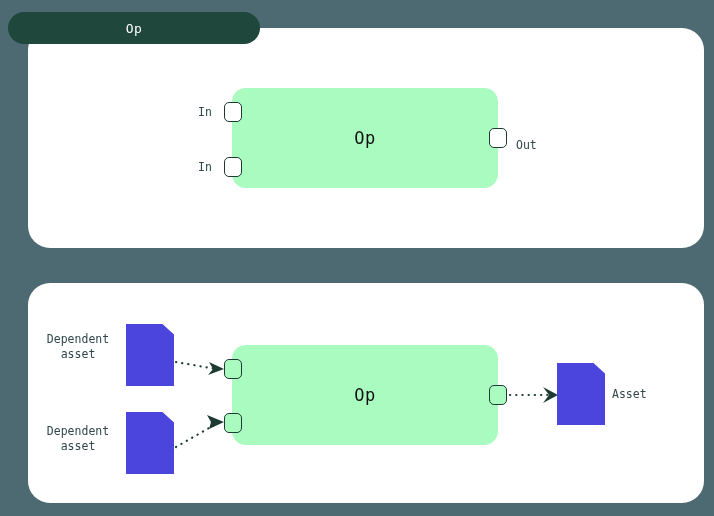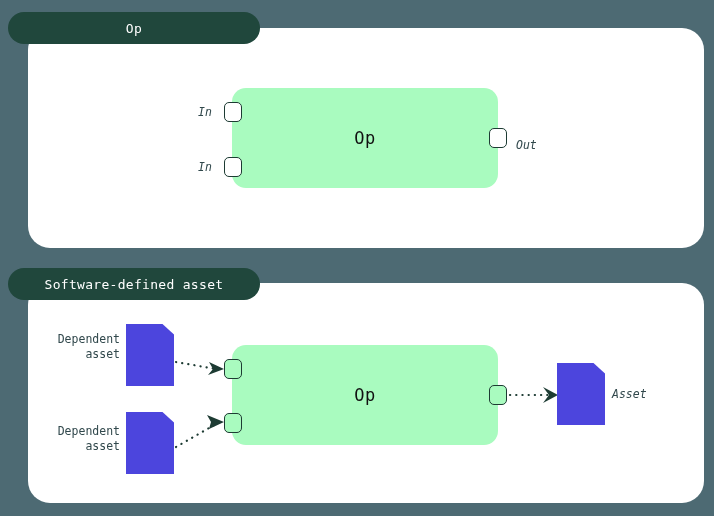--- a/index.html
+++ b/index.html
@@ -85,21 +85,20 @@
   #port-in-4  { left: 224px; top: 413px; }
   #port-out-2 { left: 489px; top: 385px; }
 
   
   .port-label {
     position: absolute;
     font-size: 11.5px;
     color: #31484c;
     white-space: nowrap;
     z-index: 4;
-    font-style: italic;
   }
   #label-in-1  { left: 198px; top: 105px; text-align: right; }
   #label-in-2  { left: 198px; top: 160px; text-align: right; }
   #label-out-1 { left: 516px; top: 138px; }
   #label-asset { left: 612px; top: 387px; }
 
   
   .asset-icon {
     position: absolute;
     width: 48px;
@@ -111,21 +110,21 @@
   #asset-dep-1 { left: 126px; top: 324px; }
   #asset-dep-2 { left: 126px; top: 412px; }
   #asset-out   { left: 557px; top: 363px; }
 
   
   .asset-label {
     position: absolute;
     font-size: 11.5px;
     line-height: 15px;
     color: #31484c;
-    text-align: right;
+    text-align: center;
     white-space: pre-line;
     z-index: 3;
   }
   #label-dep-1 { left: 36px; top: 332px; width: 84px; }
   #label-dep-2 { left: 36px; top: 424px; width: 84px; }
 
   
   #connectors {
     position: absolute;
     left: 0; top: 0;
@@ -158,21 +157,20 @@
   <div class="port white" id="port-in-1"></div>
   <div class="port white" id="port-in-2"></div>
   <div class="port white" id="port-out-1"></div>
 
   <div class="port-label" id="label-in-1">In</div>
   <div class="port-label" id="label-in-2">In</div>
   <div class="port-label" id="label-out-1">Out</div>
 
   <div class="panel" id="panel-sda"></div>
 
-  <div class="panel-tab" id="tab-sda">Software-defined asset</div>
 
   <div class="op-box" id="op-box-2">
     <span class="op-box-label">Op</span>
   </div>
 
   <div class="port green" id="port-in-3"></div>
   <div class="port green" id="port-in-4"></div>
   <div class="port green" id="port-out-2"></div>
 
   <div class="asset-icon" id="asset-dep-1"></div>

